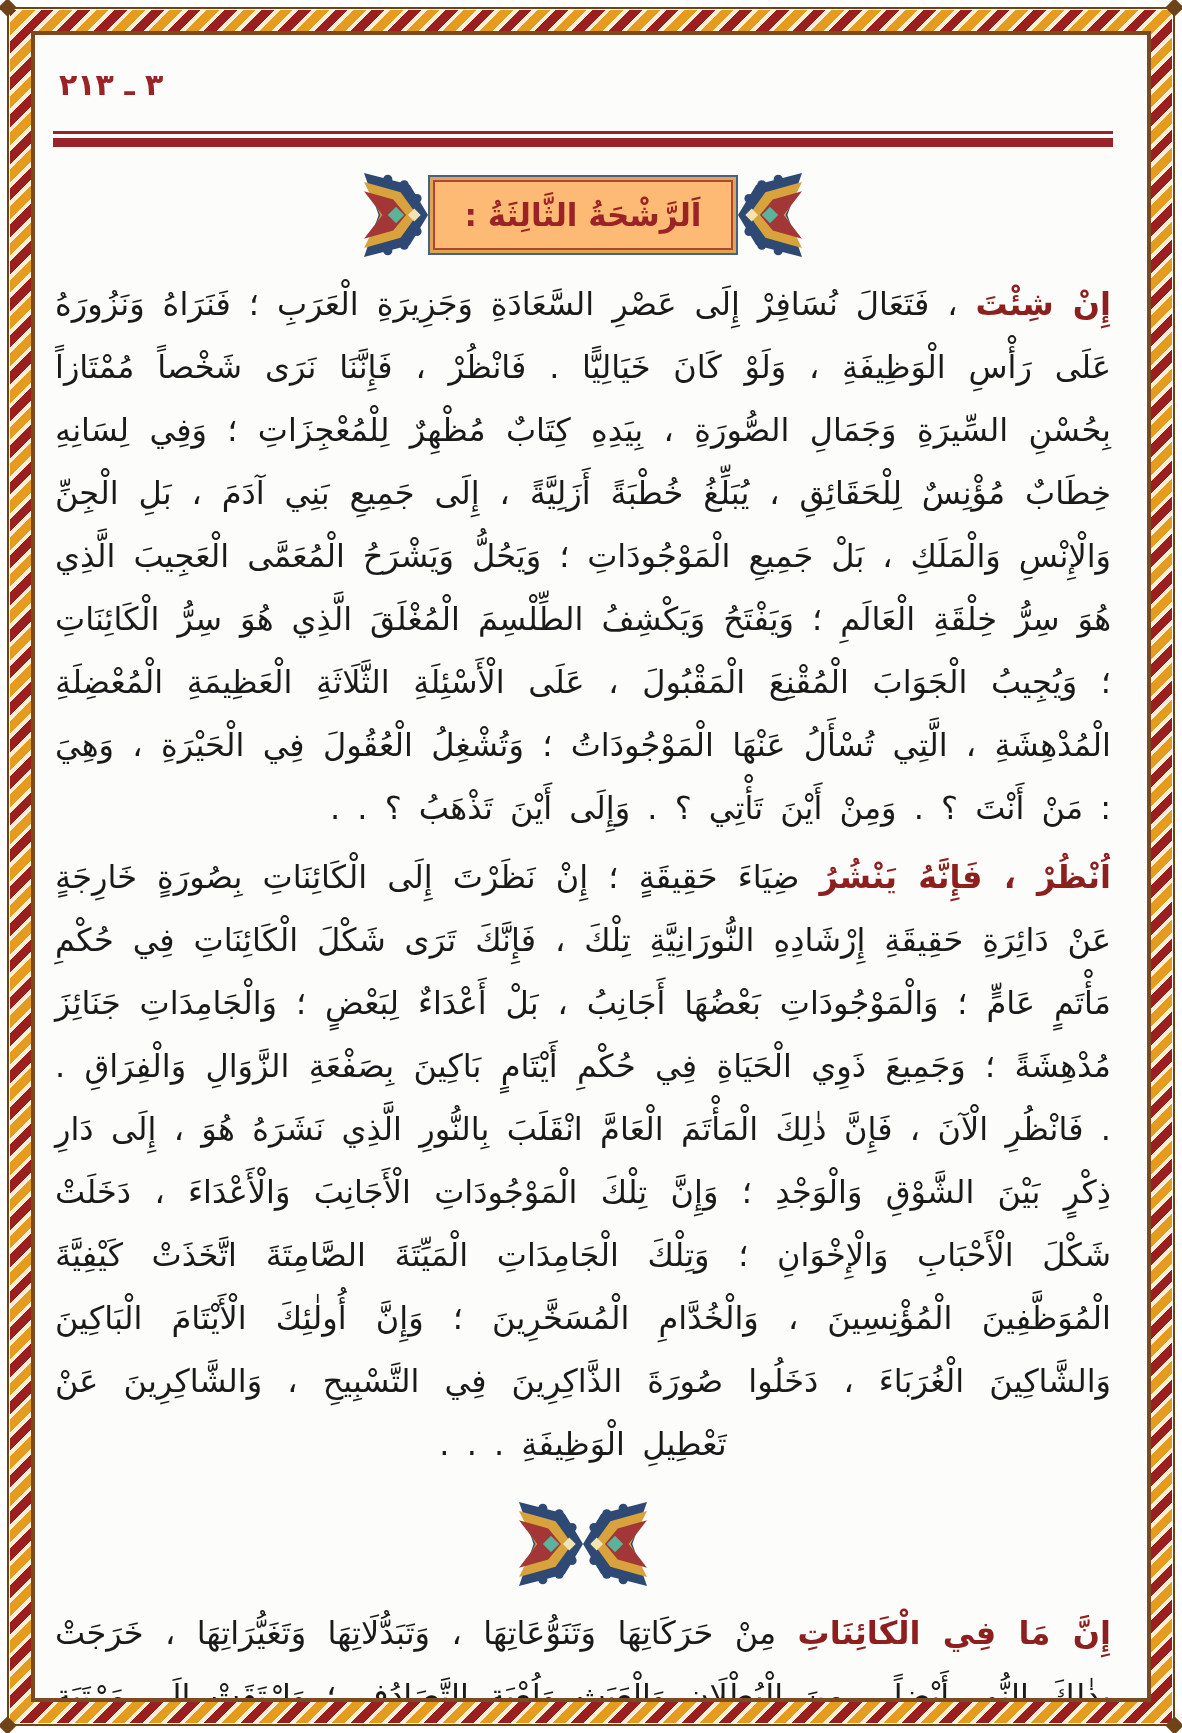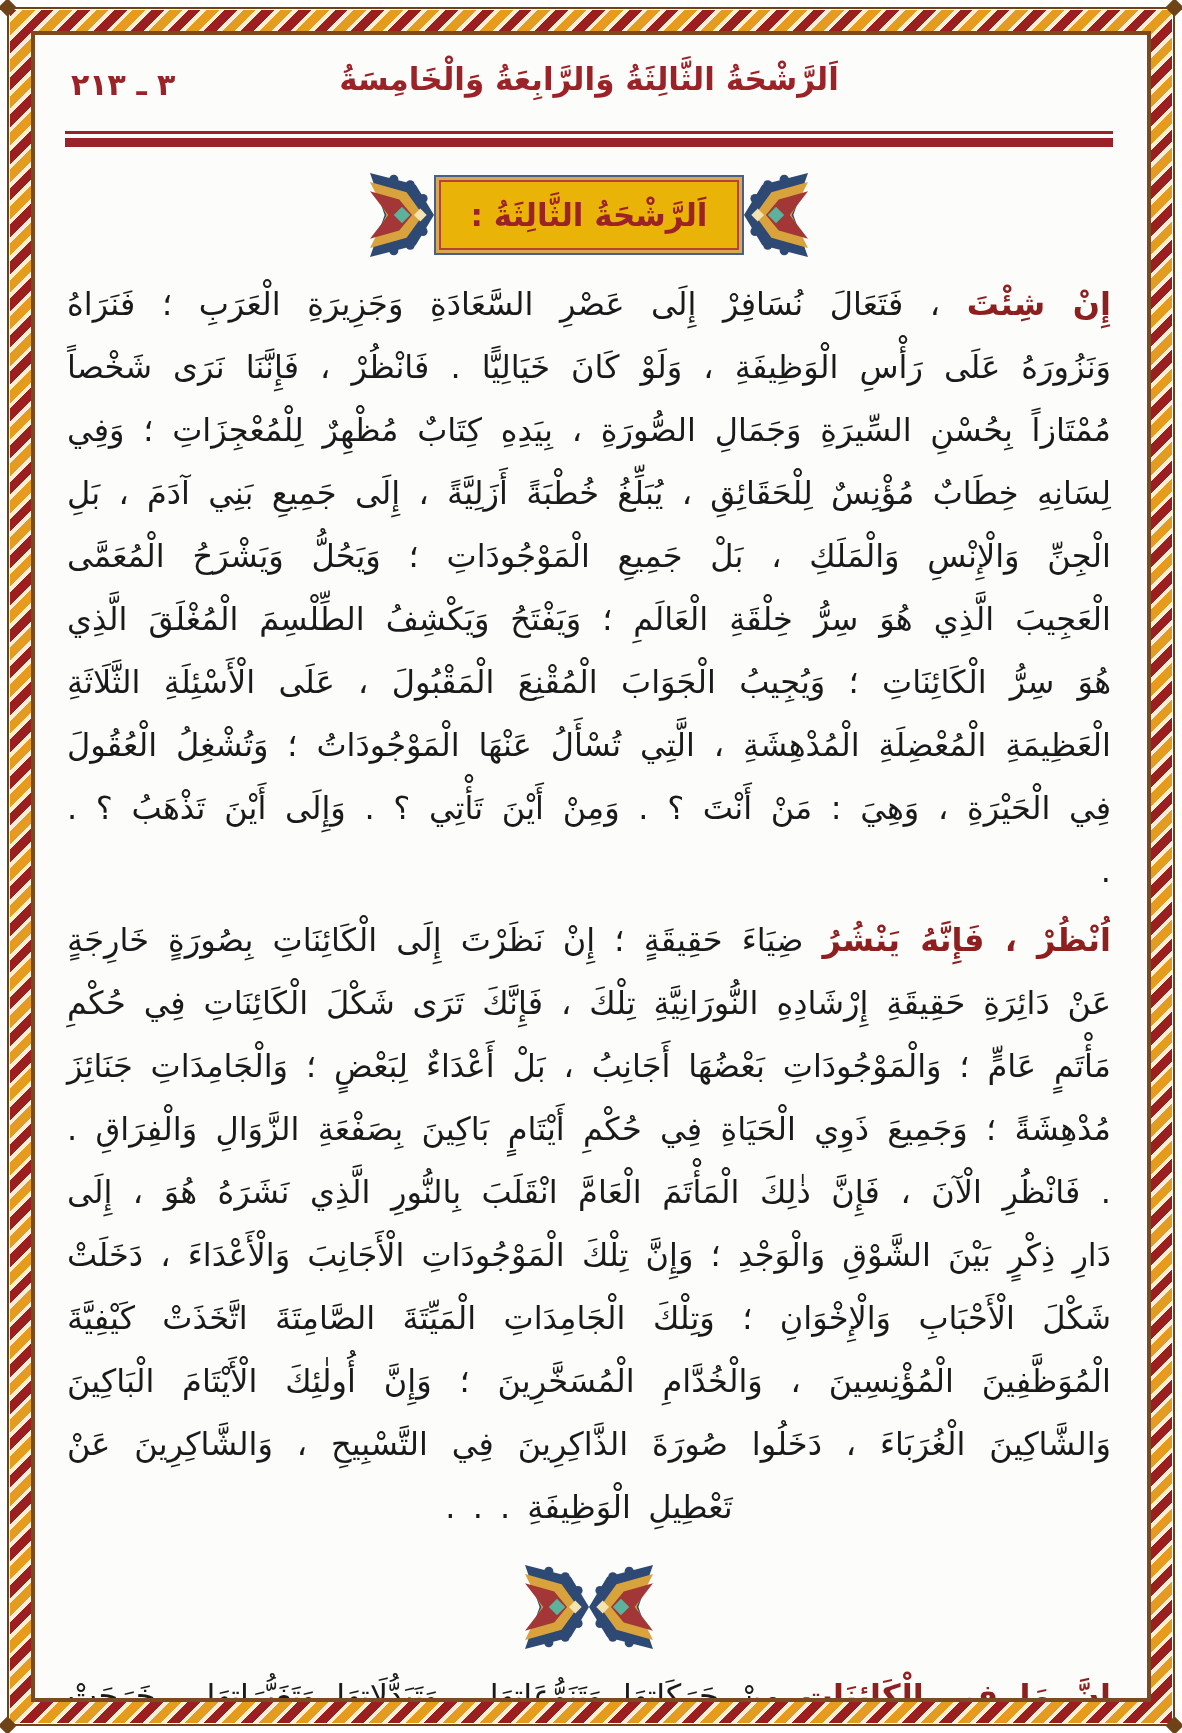--- a/index.html
+++ b/index.html
@@ -39,21 +39,21 @@
     border-image:repeating-linear-gradient(-45deg,
       var(--chain-red) 0 9px,
       var(--chain-cream) 9px 13px,
       var(--chain-gold) 13px 22px,
       var(--chain-cream) 22px 26px) 21 repeat;
   }
   .frame-inner{
     width:100%;height:100%;
     border:4px solid var(--inner-brown);
     background:var(--paper);
-    padding:18px 34px 10px 30px;
+    padding:18px 34px 10px 18px;
     overflow:hidden;
     direction:rtl;
   }
   
   .hdr{position:relative;height:66px;}
   .pagenum{
     position:absolute;left:6px;top:14px;
     color:var(--accent-red);font-size:30px;font-weight:bold;
     direction:rtl;
   }
@@ -66,21 +66,21 @@
   
   .badge{
     display:flex;justify-content:center;align-items:center;
     width:fit-content;margin:20px auto 10px auto;
   }
   .orn{width:64px;height:96px;flex:none;}
   .orn.right{transform:scaleX(-1);}
   .badge-box{
     min-width:296px;height:70px;
     display:flex;align-items:center;justify-content:center;
-    background:#eab308;
+    background:#fdba74;
     border:2px solid #b5423a;
     box-shadow:0 0 0 3px #d9a94f,0 0 0 5px #49608c;
     padding:4px 30px;margin:0 5px;
   }
   .badge-box .sec-title{
     color:var(--accent-red);font-size:31px;font-weight:bold;white-space:nowrap;
   }
   
   .para{
     direction:rtl;
@@ -122,21 +122,20 @@
   <div class="corner tr"></div>
   <div class="corner bl"></div>
   <div class="corner br"></div>
 
   <div class="frame-outer">
     <div class="frame-chain">
       <div class="frame-inner">
 
         <div class="hdr">
           <div class="pagenum">٣ ـ ٢١٣</div>
-          <div class="title">اَلرَّشْحَةُ الثَّالِثَةُ وَالرَّابِعَةُ وَالْخَامِسَةُ</div>
         </div>
         <div class="rule-thin"></div>
         <div class="rule-thick"></div>
 
         <div class="badge">
           <svg class="orn">
               <use href="#orn-sym"></use>
             </svg>
           <div class="badge-box">
             <span class="sec-title">اَلرَّشْحَةُ الثَّالِثَةُ :</span>

